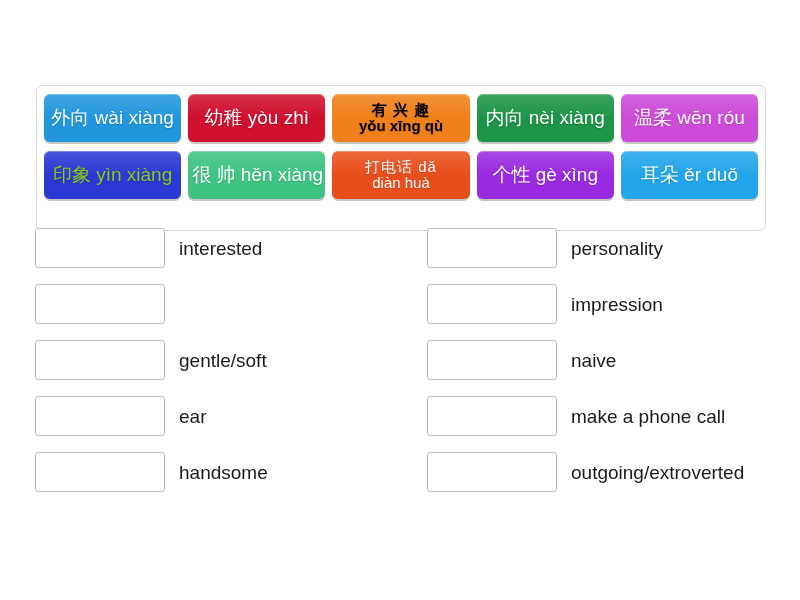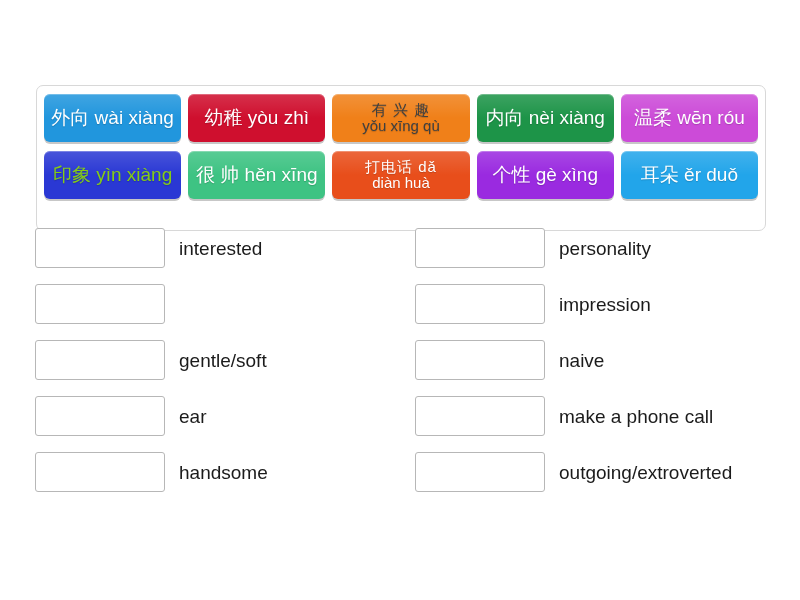--- a/index.html
+++ b/index.html
@@ -84,20 +84,21 @@
 
   
   .answers {
     position: absolute;
     left: 35px;
     top: 228px;
     width: 740px;
     display: grid;
     grid-template-columns: 380px 1fr;
     column-gap: 0px;
+    gap: 12px;
   }
   .answer-col {
     display: flex;
     flex-direction: column;
   }
   .answer-row {
     display: flex;
     align-items: center;
     height: 40px;
     margin-bottom: 16px;
@@ -127,36 +128,36 @@
 
   <div class="tile-bank">
     <div class="tile-grid">
         <div class="tile one-line" style="background: rgb(33, 150, 221);">
           <span class="tile-text" style="color: rgb(255, 255, 255);">外向 wài xiàng</span>
         </div>
         <div class="tile one-line" style="background: rgb(207, 15, 46);">
           <span class="tile-text" style="color: rgb(255, 255, 255);">幼稚 yòu zhì</span>
         </div>
         <div class="tile two-line" style="background: rgb(240, 128, 25);">
-          <span class="tile-text" style="color: #404040;">
+          <span class="tile-text" style="color: #000000; font-weight: bold;">
             <span class="l1">有 兴 趣</span>
             <span class="l2">yǒu xīng qù</span>
           </span>
         </div>
         <div class="tile one-line" style="background: rgb(29, 148, 72);">
           <span class="tile-text" style="color: rgb(255, 255, 255);">内向 nèi xiàng</span>
         </div>
         <div class="tile one-line" style="background: rgb(204, 75, 216);">
           <span class="tile-text" style="color: rgb(255, 255, 255);">温柔 wēn róu</span>
         </div>
         <div class="tile one-line" style="background: rgb(42, 56, 212);">
           <span class="tile-text" style="color: #84cc16; text-align: center;">印象 yìn xiàng</span>
         </div>
         <div class="tile one-line" style="background: rgb(62, 195, 131);">
-          <span class="tile-text" style="color: rgb(255, 255, 255);">很 帅 hěn xīng</span>
+          <span class="tile-text" style="color: rgb(255, 255, 255);">很 帅 hěn xiàng</span>
         </div>
         <div class="tile two-line" style="background: rgb(232, 78, 27);">
           <span class="tile-text" style="color: rgb(255, 255, 255);">
             <span class="l1">打电话 dǎ</span>
             <span class="l2">diàn huà</span>
           </span>
         </div>
         <div class="tile one-line" style="background: rgb(154, 42, 224);">
           <span class="tile-text" style="color: #ffffff;">个性 gè xìng</span>
         </div>

